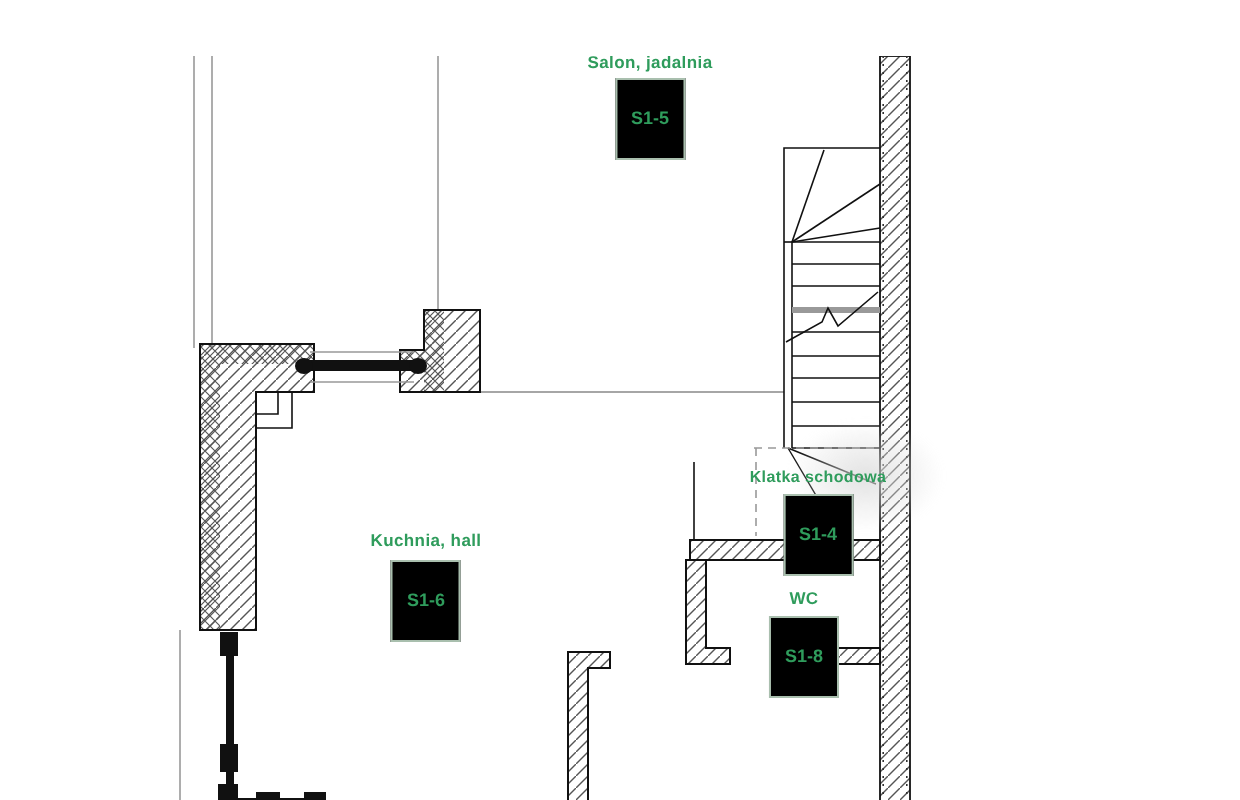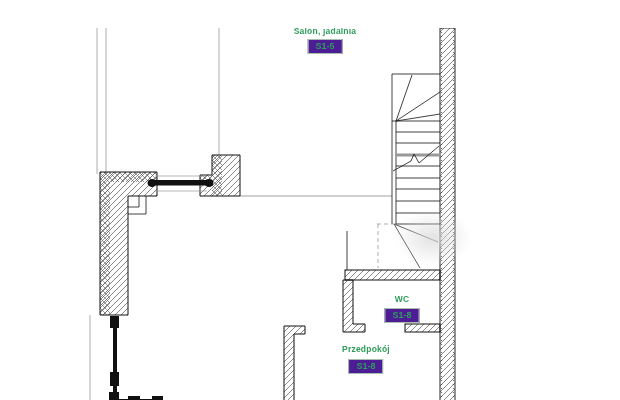--- a/index.html
+++ b/index.html
@@ -12,22 +12,22 @@
     position:absolute;z-index:2;left:394px;top:182px;width:78px;height:56px;
     background:radial-gradient(ellipse at center, var(--watermark-gray) 0%, rgba(217,217,217,0) 70%);
     filter:blur(2px);opacity:.75;pointer-events:none;
   }
   .room-label{
     position:absolute;z-index:3;display:flex;flex-direction:column;align-items:center;
     transform:translateX(-50%);color:var(--label-green);font-weight:bold;
   }
   .room-name{font-size:8.5px;line-height:9px;white-space:nowrap;letter-spacing:.2px;}
   .room-code-box{
-    border:1px solid var(--box-border);background:#4c1d95;color:var(--label-green);
-    font-size:9px;line-height:11px;padding:1px 7px;white-space:nowrap;
+    border:1px solid var(--box-border);background:#000000;color:var(--label-green);
+    font-size:9px;line-height:11px;padding:14px 7px;white-space:nowrap;
   }
   .salon{left:325px;top:-1px;}      .salon .room-code-box{margin-top:3px;}
   .kuchnia{left:213px;top:238px;}   .kuchnia .room-code-box{margin-top:5px;}
   .klatka{left:409px;top:206px;}    .klatka .room-code-box{margin-top:4px;}
   .klatka .room-name{font-size:8px;}
   .wc{left:402px;top:267px;}        .wc .room-code-box{margin-top:4px;}
   .przedpokoj{left:366px;top:317px;}.przedpokoj .room-code-box{margin-top:5px;}
 </style>
 </head>
 <body>
@@ -146,29 +146,35 @@
 
   <div class="watermark"></div>
 
   <div class="room-label salon">
     <div class="room-name">Salon, jadalnia</div>
     <div class="room-code-box">
       <span>S1-5</span>
     </div>
   </div>
 
+  <div class="room-label kuchnia">
+    <div class="room-name">Kuchnia,  hall</div>
+    <div class="room-code-box">
+      <span>S1-6</span>
+    </div>
+  </div>
 
+  <div class="room-label klatka">
+    <div class="room-name">Klatka schodowa</div>
+    <div class="room-code-box">
+      <span>S1-4</span>
+    </div>
+  </div>
 
   <div class="room-label wc">
     <div class="room-name">WC</div>
     <div class="room-code-box">
       <span>S1-8</span>
     </div>
   </div>
 
-  <div class="room-label przedpokoj">
-    <div class="room-name">Przedpokój</div>
-    <div class="room-code-box">
-      <span>S1-8</span>
-    </div>
-  </div>
 
 </div>
 
 </body></html>

